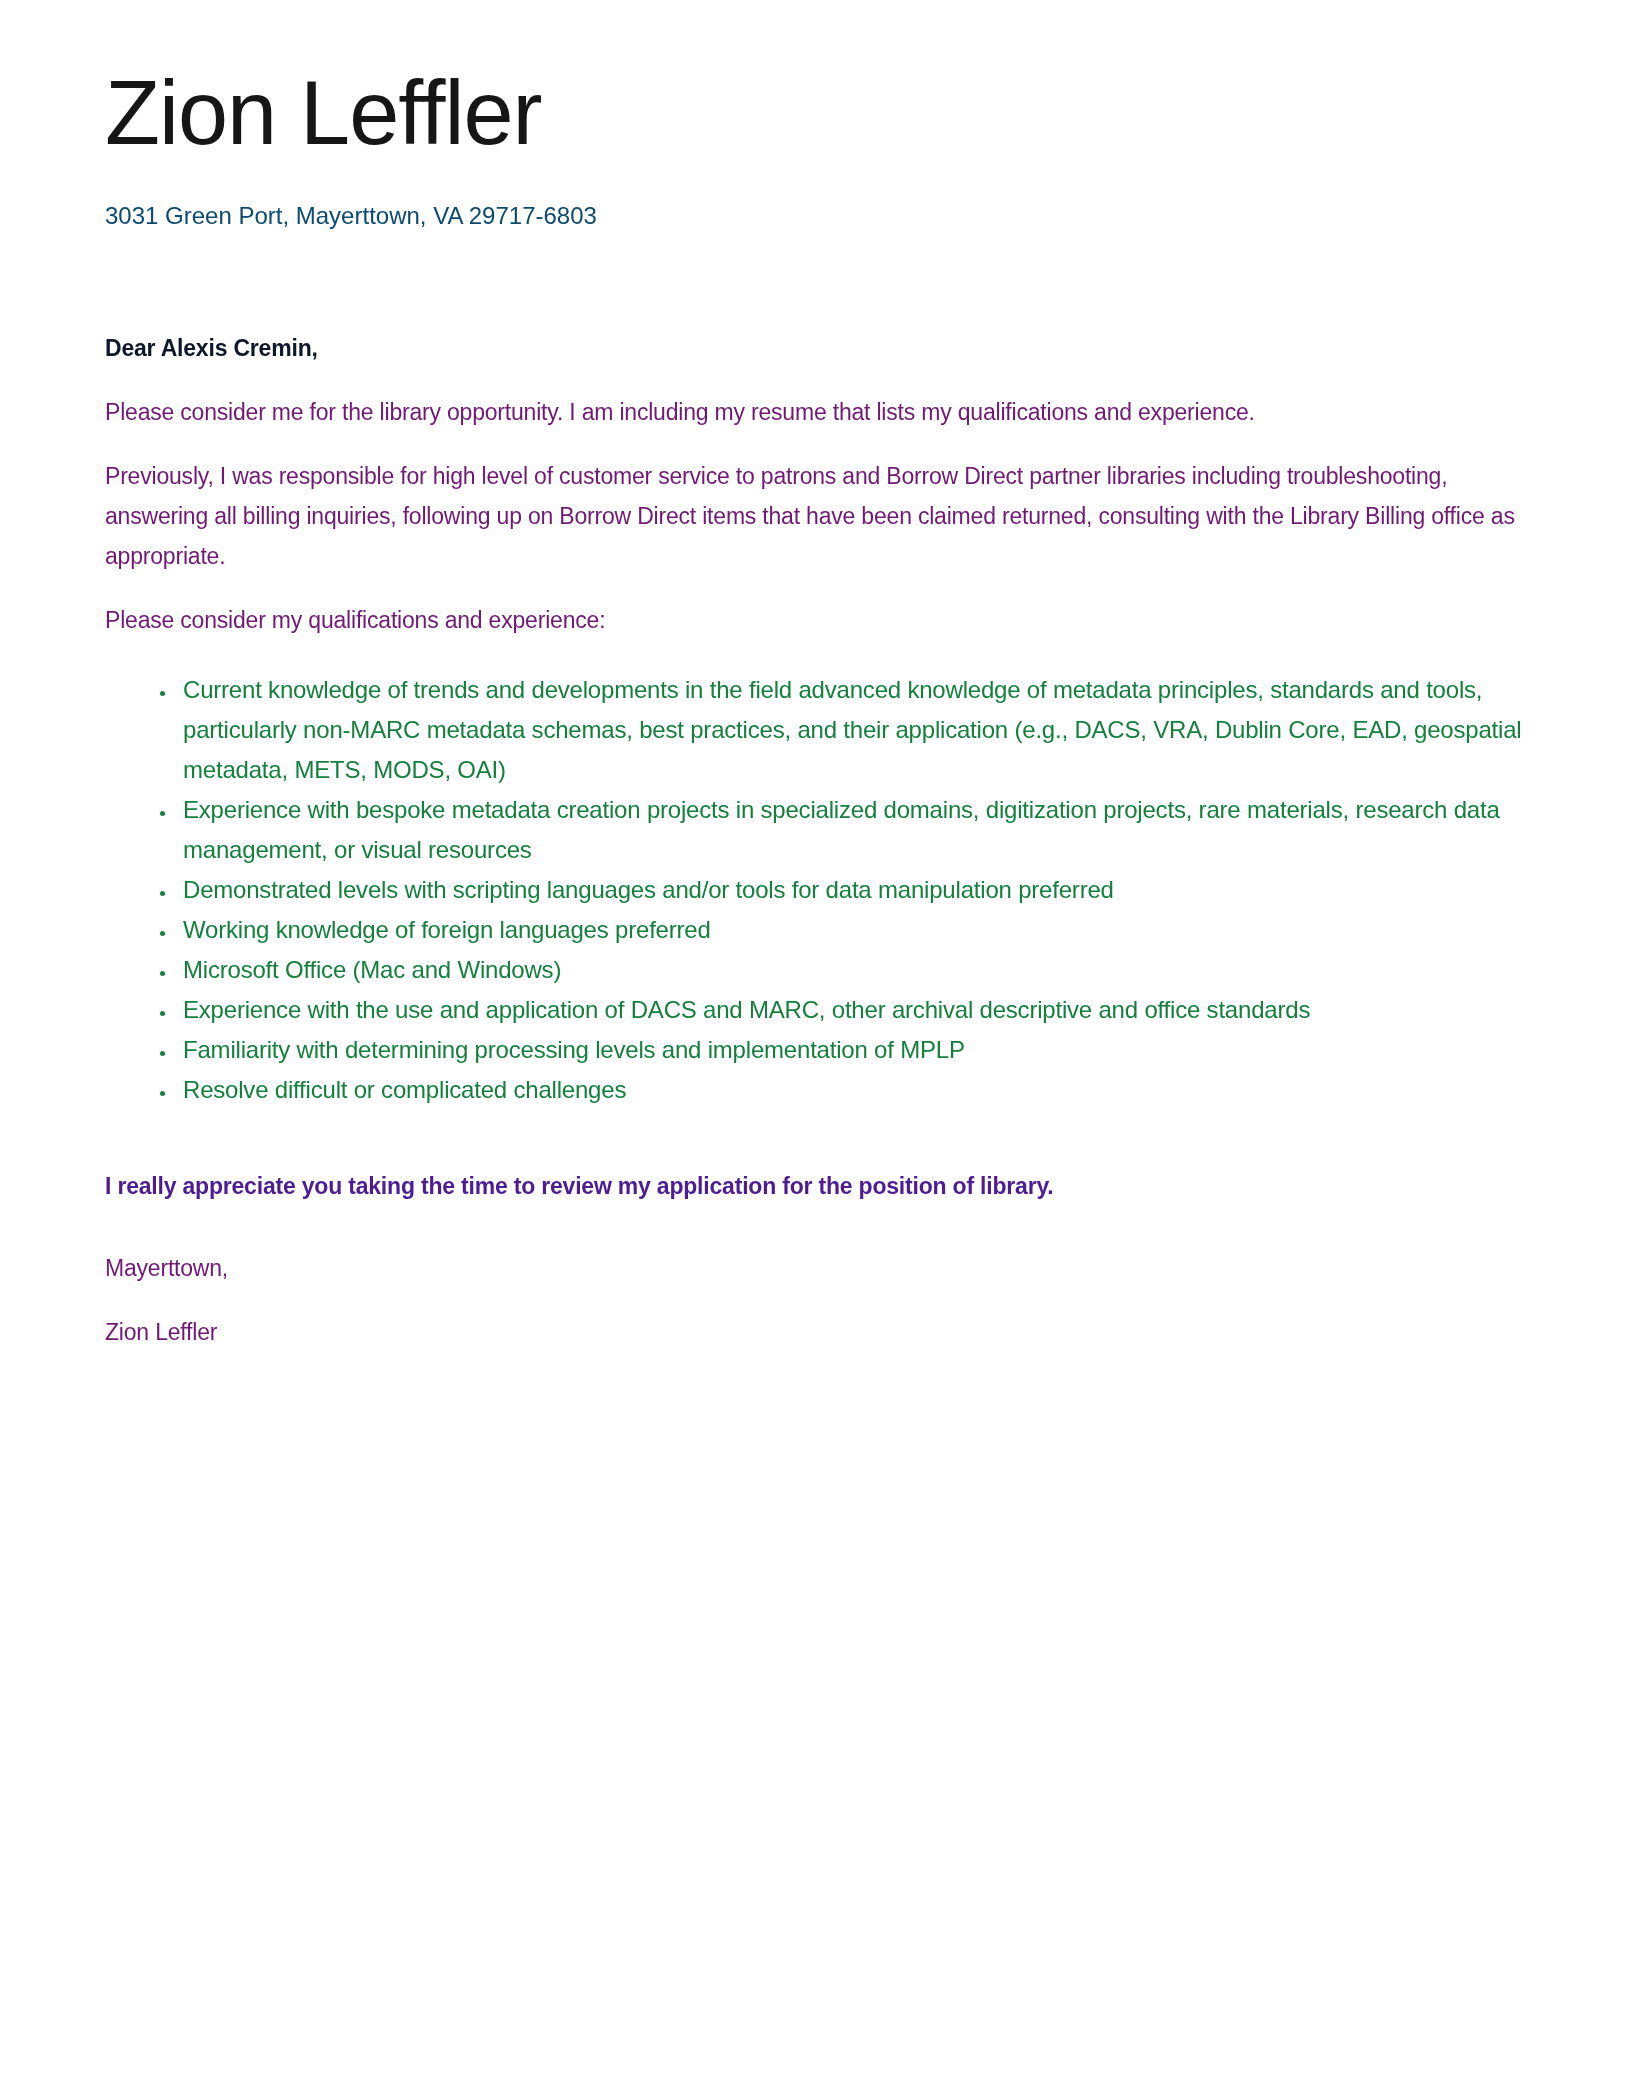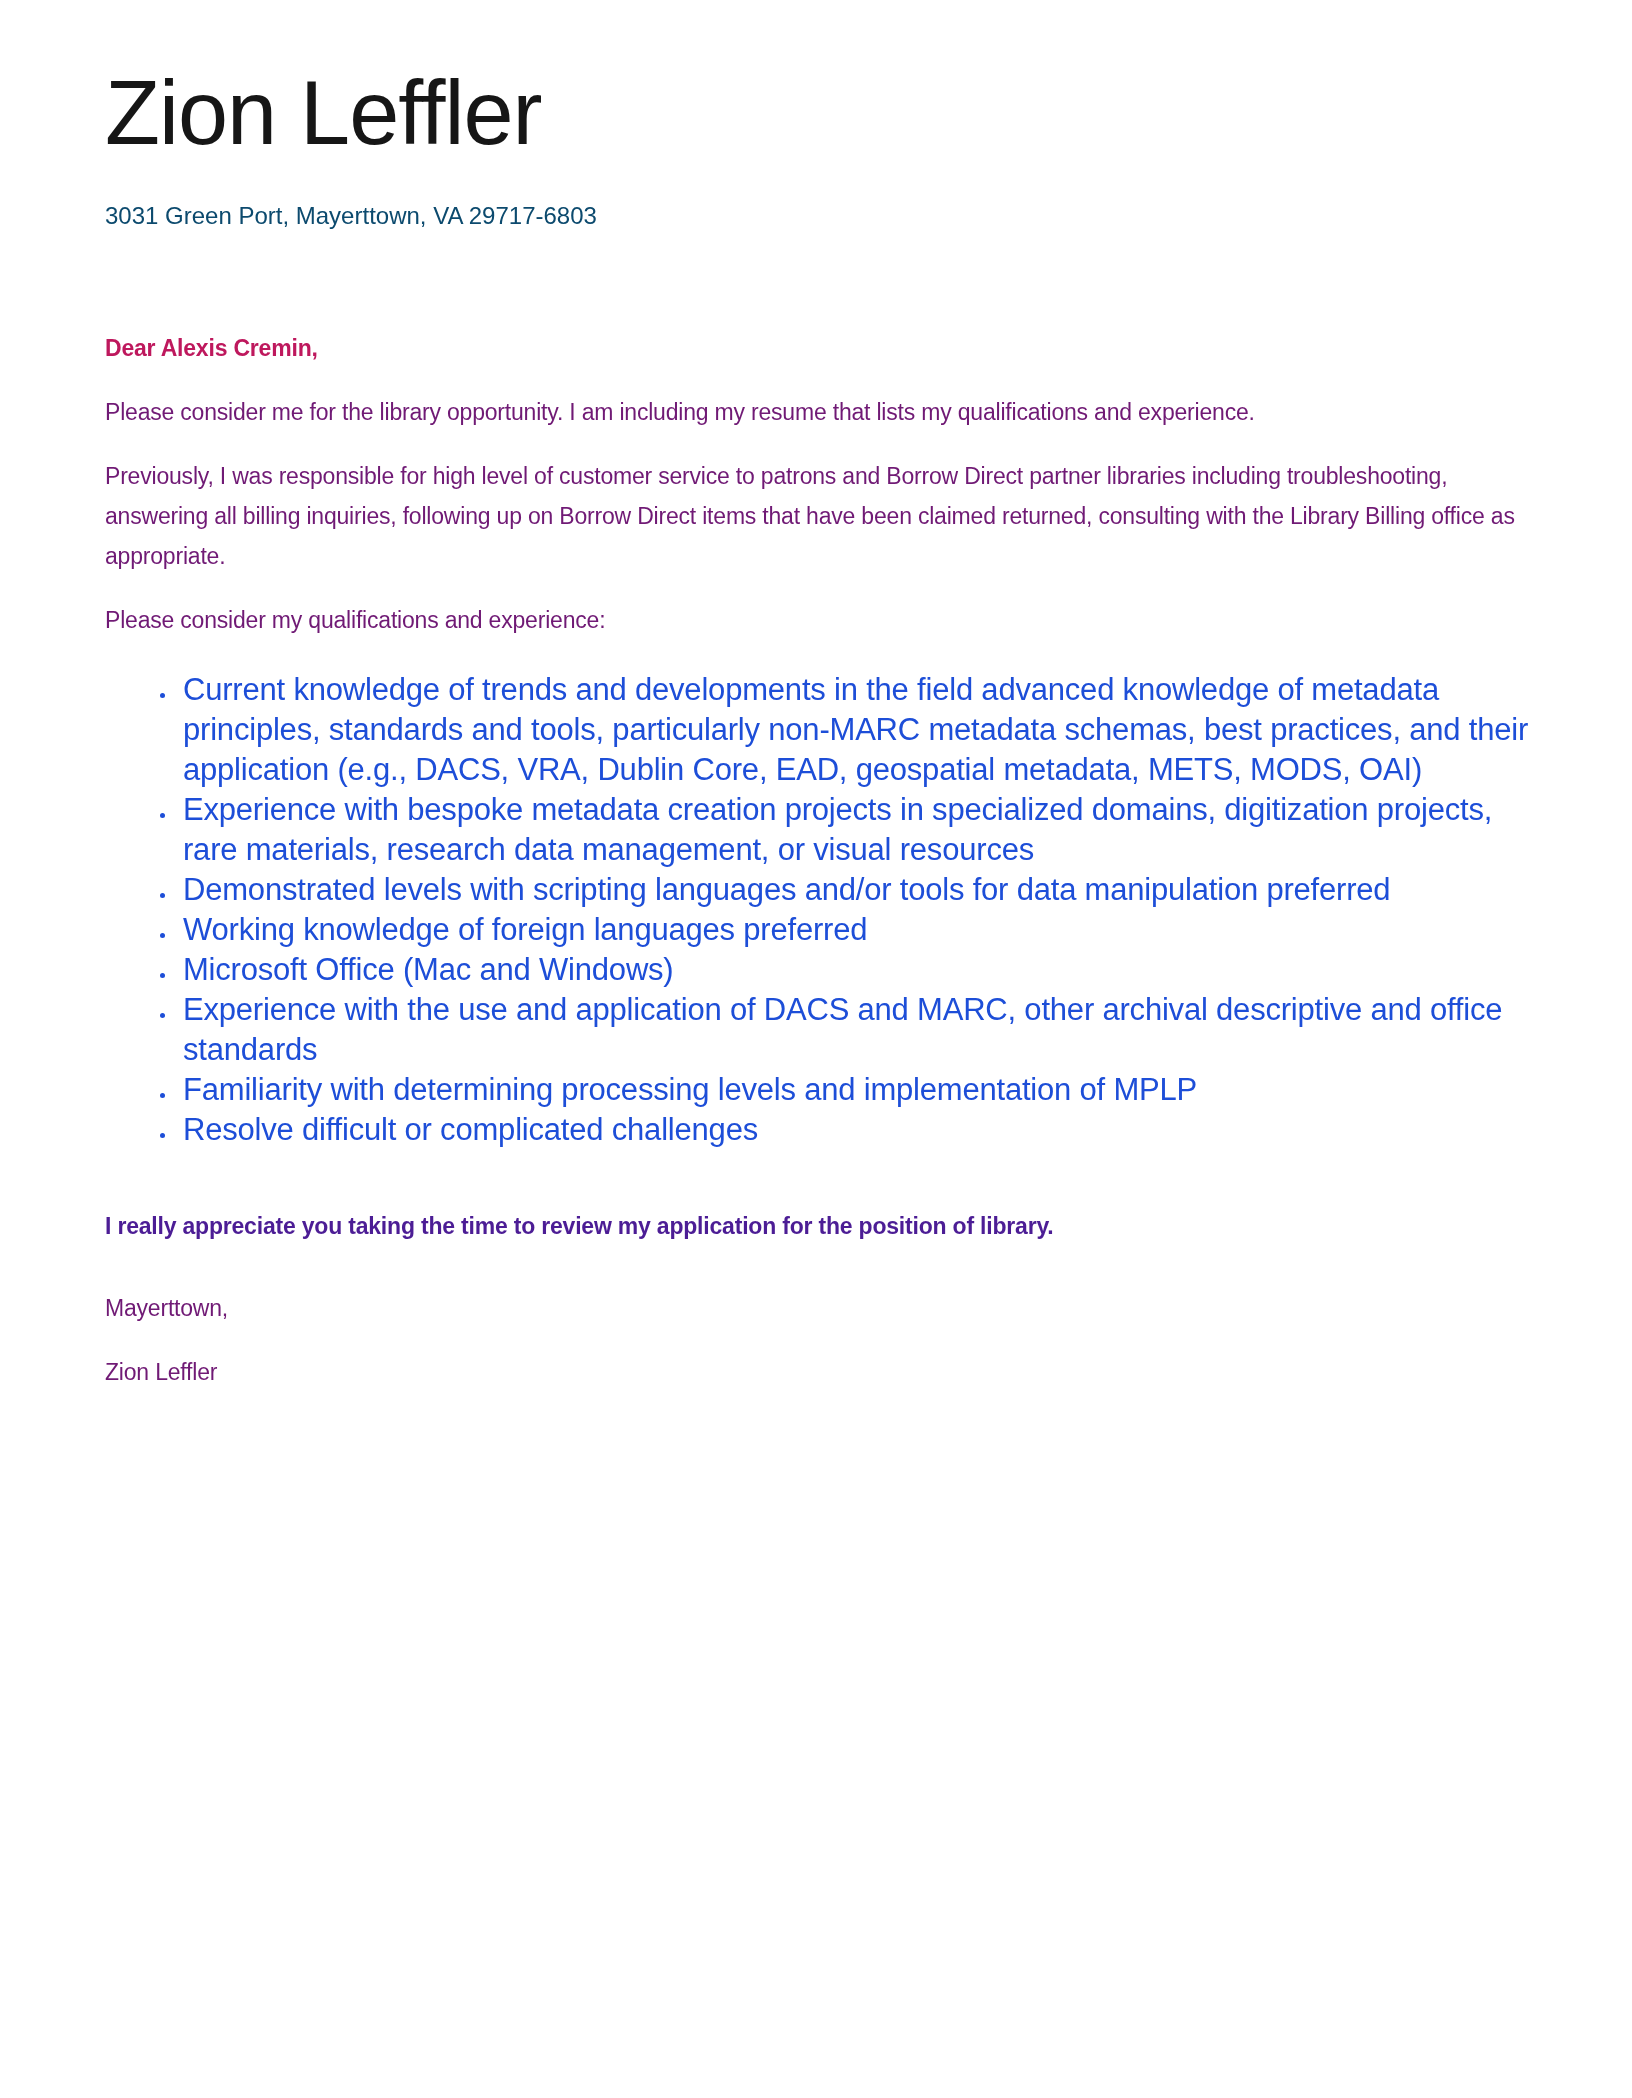--- a/index.html
+++ b/index.html
@@ -33,30 +33,30 @@
     margin-bottom: 96px;
     color: #0c4a6e;
   }
   .body-text {
     font-size: 23px;
     line-height: 40px;
     color: #701a75;
     letter-spacing: -0.2px;
   }
   p.body-text { margin-bottom: 24px; }
-  .salutation { font-weight: 700; color: #be185d; }
+  .salutation { font-weight: 700; color: #0f172a; }
   .qual-list {
     margin: 30px 0 0 0;
     padding-left: 72px;
   }
   .qual-list li {
-    font-size: 31px;
+    font-size: 24px;
     line-height: 40px;
     letter-spacing: -0.2px;
-    color: #1d4ed8;
+    color: #15803d;
     padding-left: 6px;
   }
   .qual-list li::marker { font-size: 18px; }
   .closing-statement {
     font-weight: 700;
     color: #4c1d95;
     margin-top: 56px;
     margin-bottom: 0;
   }
   .sign-off {

